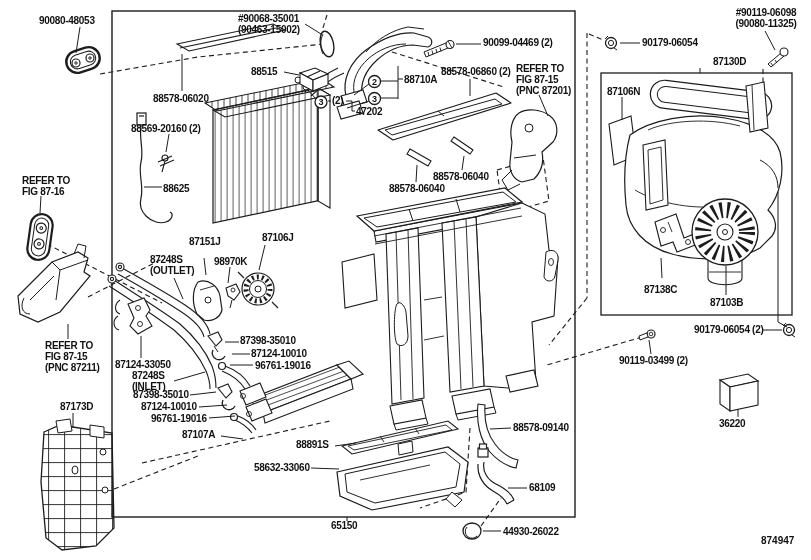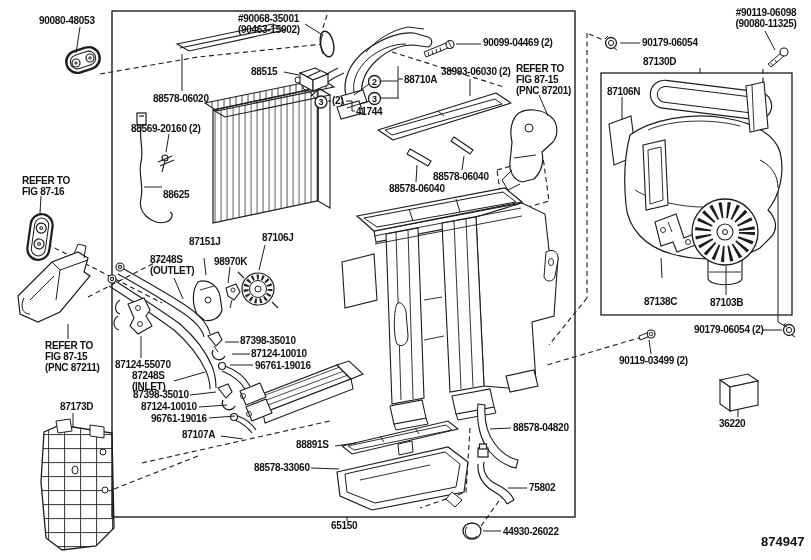--- a/index.html
+++ b/index.html
@@ -2,21 +2,21 @@
 <html><head>
 <meta charset="utf-8">
 <style>
   html,body{margin:0;padding:0;background:#fff;}
   .stage{position:relative;width:811px;height:560px;background:#fff;overflow:hidden;
          font-family:"Liberation Sans",sans-serif;}
   .stage svg{position:absolute;left:0;top:0;}
   .lbl{position:absolute;font-weight:bold;font-size:10px;line-height:1.12;
        letter-spacing:-0.3px;color:#111;white-space:pre-line;}
   .cnum{font:bold 9px "Liberation Sans",sans-serif;fill:#111;}
-  .code{font-size:13px;letter-spacing:0;}
+  .code{font-size:10px;letter-spacing:0;}
 </style>
 </head>
 <body>
 
 <div class="stage">
 
 <svg width="811" height="560" viewBox="0 0 811 560">
   <defs>
     <pattern id="vfins" width="6" height="6" patternUnits="userSpaceOnUse">
       <path d="M2,0 V6" stroke="#1c1c1c" stroke-width="0.8" fill="none"></path>
@@ -382,64 +382,64 @@
   </g>
 </svg>
 
 <div>
   <div class="lbl" style="left:39px;top:15px">90080-48053</div>
   <div class="lbl" style="left:238px;top:13px">#90068-35001
 (90463-15002)</div>
   <div class="lbl" style="left:251px;top:66px">88515</div>
   <div class="lbl" style="left:153px;top:93px">88578-06020</div>
   <div class="lbl" style="left:131px;top:123px">88569-20160 (2)</div>
-  <div class="lbl" style="left:163px;top:189px">88625</div>
+  <div class="lbl" style="left:163px;top:183px">88625</div>
   <div class="lbl" style="left:22px;top:175px">REFER TO
 FIG 87-16</div>
   <div class="lbl" style="left:483px;top:37px">90099-04469 (2)</div>
-  <div class="lbl" style="left:441px;top:66px">38993-06030 (2)</div>
+  <div class="lbl" style="left:441px;top:66px">88578-06860 (2)</div>
   <div class="lbl" style="left:516px;top:63px">REFER TO
 FIG 87-15
 (PNC 87201)</div>
   <div class="lbl" style="left:404px;top:74px">88710A</div>
-  <div class="lbl" style="left:356px;top:106px">41744</div>
+  <div class="lbl" style="left:356px;top:106px">47202</div>
   <div class="lbl" style="left:332px;top:95px">(2)</div>
   <div class="lbl" style="left:433px;top:171px">88578-06040</div>
   <div class="lbl" style="left:389px;top:183px">88578-06040</div>
-  <div class="lbl" style="left:643px;top:56px">87130D</div>
+  <div class="lbl" style="left:713px;top:56px">87130D</div>
   <div class="lbl" style="left:642px;top:37px">90179-06054</div>
   <div class="lbl" style="left:722px;top:7px;width:88px;text-align:center">#90119-06098
 (90080-11325)</div>
   <div class="lbl" style="left:607px;top:86px">87106N</div>
-  <div class="lbl" style="left:644px;top:296px">87138C</div>
+  <div class="lbl" style="left:644px;top:284px">87138C</div>
   <div class="lbl" style="left:710px;top:297px">87103B</div>
   <div class="lbl" style="left:694px;top:324px">90179-06054 (2)</div>
   <div class="lbl" style="left:619px;top:355px">90119-03499 (2)</div>
   <div class="lbl" style="left:719px;top:418px">36220</div>
   <div class="lbl" style="left:262px;top:232px">87106J</div>
   <div class="lbl" style="left:189px;top:236px">87151J</div>
   <div class="lbl" style="left:214px;top:256px">98970K</div>
   <div class="lbl" style="left:150px;top:254px">87248S
 (OUTLET)</div>
   <div class="lbl" style="left:240px;top:335px">87398-35010</div>
   <div class="lbl" style="left:251px;top:348px">87124-10010</div>
   <div class="lbl" style="left:255px;top:360px">96761-19016</div>
-  <div class="lbl" style="left:115px;top:359px">87124-55070</div>
+  <div class="lbl" style="left:115px;top:359px">87124-33050</div>
   <div class="lbl" style="left:132px;top:370px">87248S
 (INLET)</div>
   <div class="lbl" style="left:133px;top:389px">87398-35010</div>
   <div class="lbl" style="left:141px;top:401px">87124-10010</div>
   <div class="lbl" style="left:151px;top:413px">96761-19016</div>
   <div class="lbl" style="left:60px;top:401px">87173D</div>
   <div class="lbl" style="left:45px;top:340px">REFER TO
 FIG 87-15
 (PNC 87211)</div>
   <div class="lbl" style="left:182px;top:429px">87107A</div>
   <div class="lbl" style="left:296px;top:439px">88891S</div>
-  <div class="lbl" style="left:254px;top:462px">88578-33060</div>
+  <div class="lbl" style="left:254px;top:462px">58632-33060</div>
   <div class="lbl" style="left:331px;top:520px">65150</div>
-  <div class="lbl" style="left:513px;top:422px">88578-04820</div>
-  <div class="lbl" style="left:529px;top:482px">75802</div>
+  <div class="lbl" style="left:513px;top:422px">88578-09140</div>
+  <div class="lbl" style="left:529px;top:482px">68109</div>
   <div class="lbl" style="left:503px;top:526px">44930-26022</div>
   <div class="lbl code" style="left:761px;top:535px">874947</div>
 </div>
 
 </div>
 
 </body></html>

